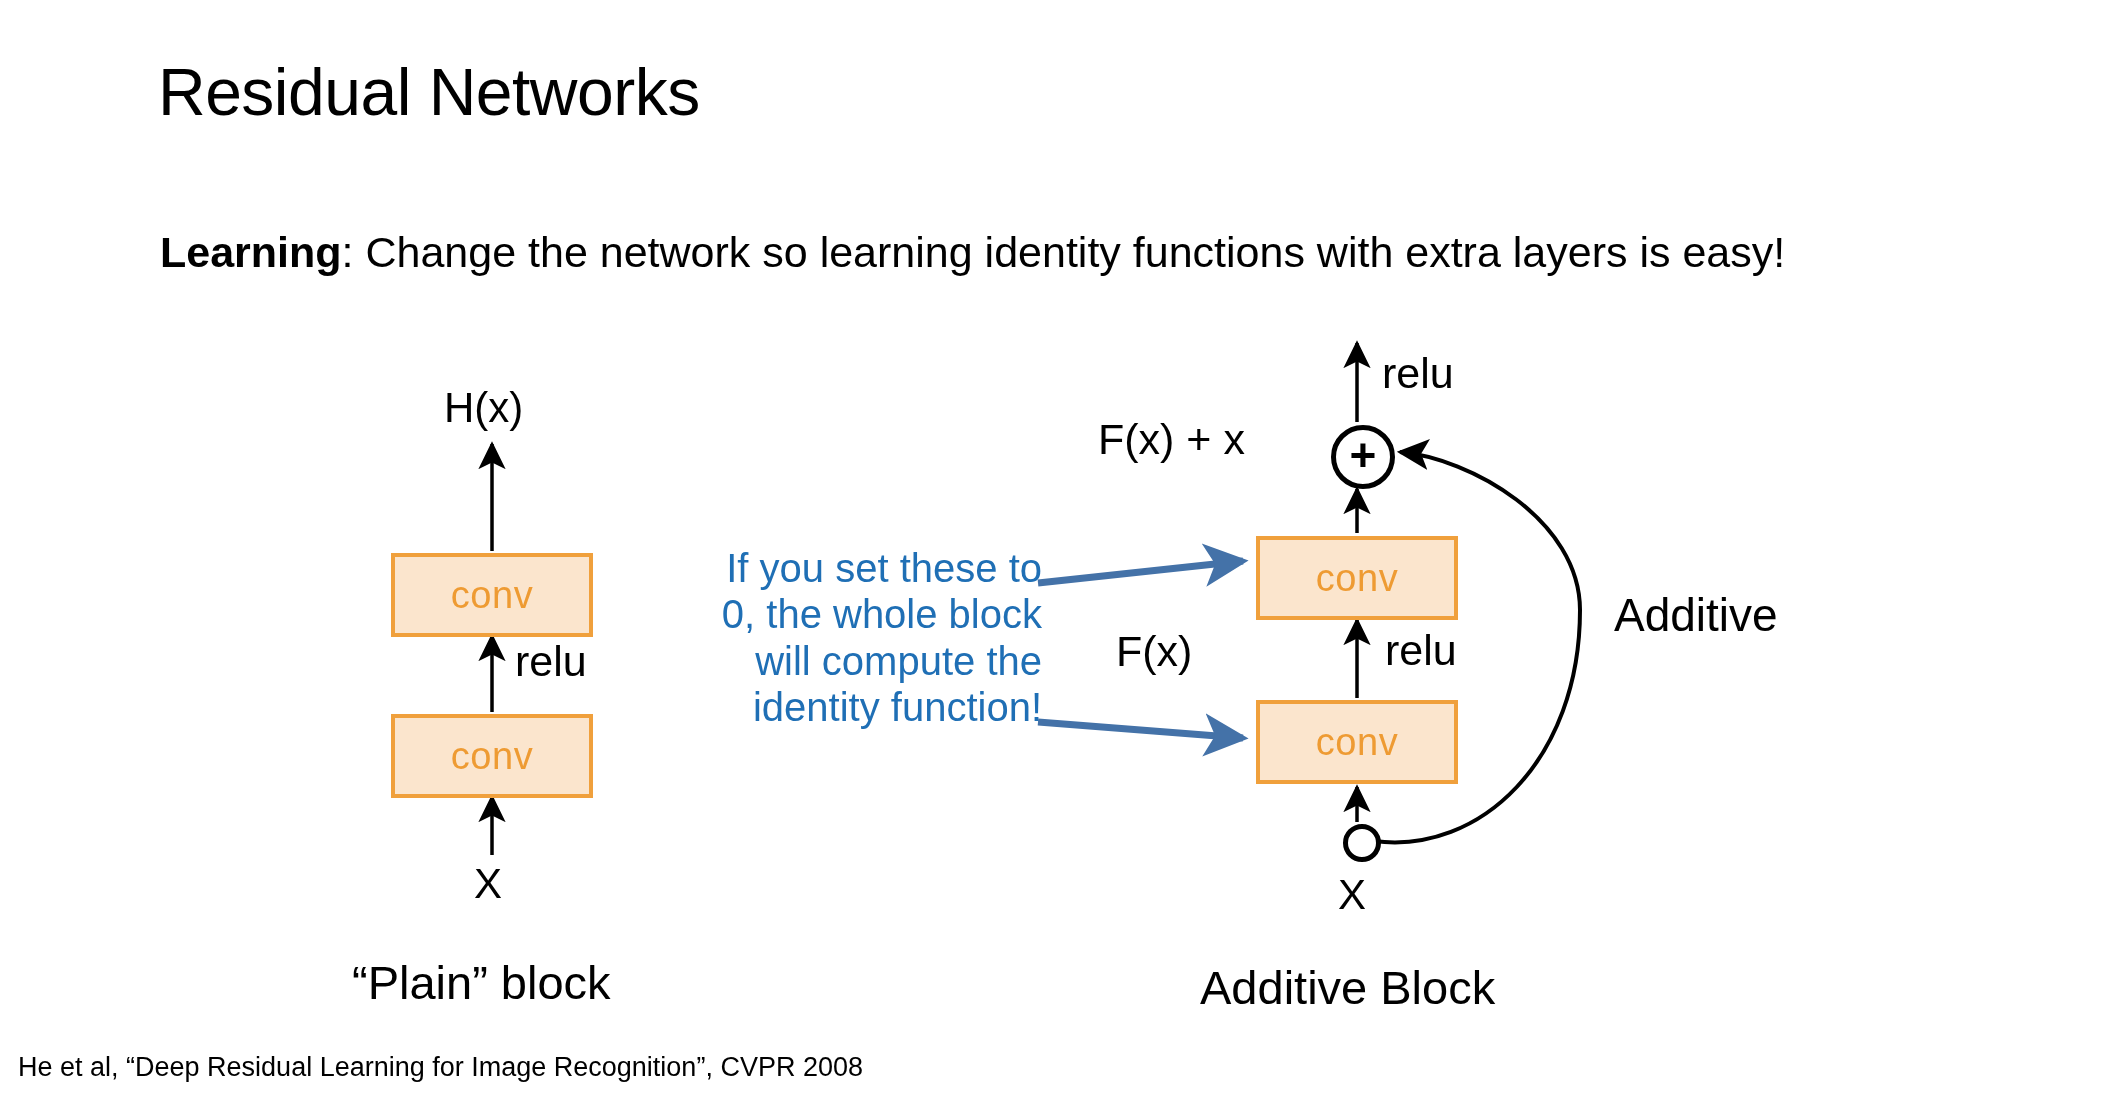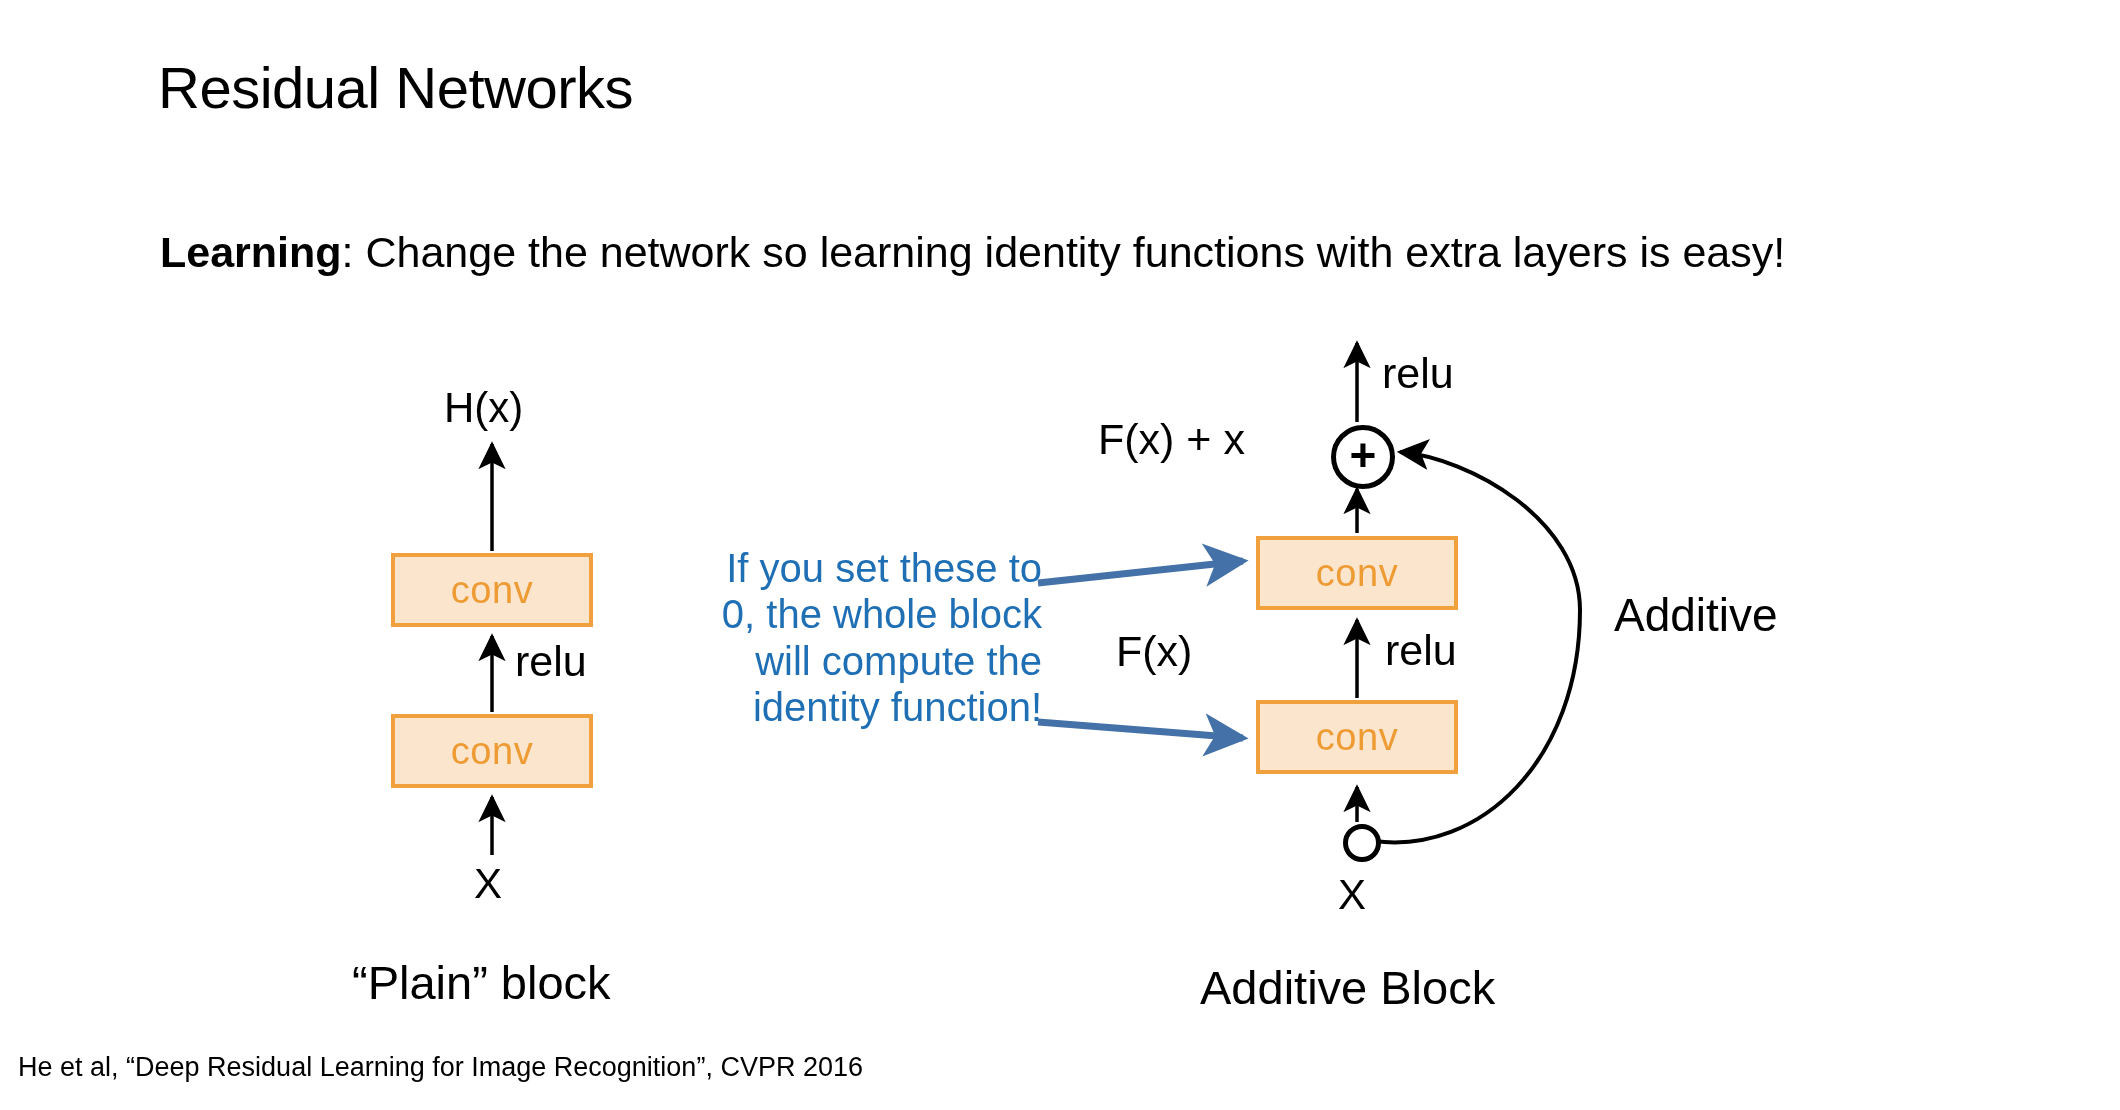--- a/index.html
+++ b/index.html
@@ -15,21 +15,21 @@
     overflow: hidden;
     font-family: "Liberation Sans", sans-serif;
     color: #000000;
   }
   .abs { position: absolute; }
 
   
   #title {
     left: 158px;
     top: 58px;
-    font-size: 58px;
+    font-size: 66px;
     line-height: 1.05;
     letter-spacing: -0.5px;
     color: #000;
     white-space: nowrap;
   }
 
   
   #subtitle {
     left: 160px;
     top: 228px;
@@ -50,21 +50,21 @@
   .dlabel.big { font-size: 42px; }
   .caption {
     font-size: 47px;
     color: #000;
     white-space: nowrap;
   }
 
   
   .convbox {
     width: 202px;
-    height: 74px;
+    height: 84px;
     box-sizing: border-box;
     background: #FBE5CD;
     border: 4px solid #F0A03C;
     display: flex;
     align-items: center;
     justify-content: center;
   }
   .convbox span {
     font-size: 38px;
     color: #EE9B33;
@@ -183,15 +183,15 @@
                           border:5px solid #000; border-radius:50%; background:#fff;"></div>
 
   <div class="abs dlabel big" style="left:1338px; top:872px;">X</div>
 
   <div class="abs caption" style="left:1200px; top:960px;">Additive Block</div>
 
   <div class="abs" style="left:1614px; top:590px; width:280px; text-align:left;">
     <div class="dlabel" style="font-size:46px;">Additive</div>
   </div>
 
-  <div id="footer" class="abs">He et al, “Deep Residual Learning for Image Recognition”, CVPR 2016</div>
+  <div id="footer" class="abs">He et al, “Deep Residual Learning for Image Recognition”, CVPR 2008</div>
 
 </div>
 
 </body></html>

